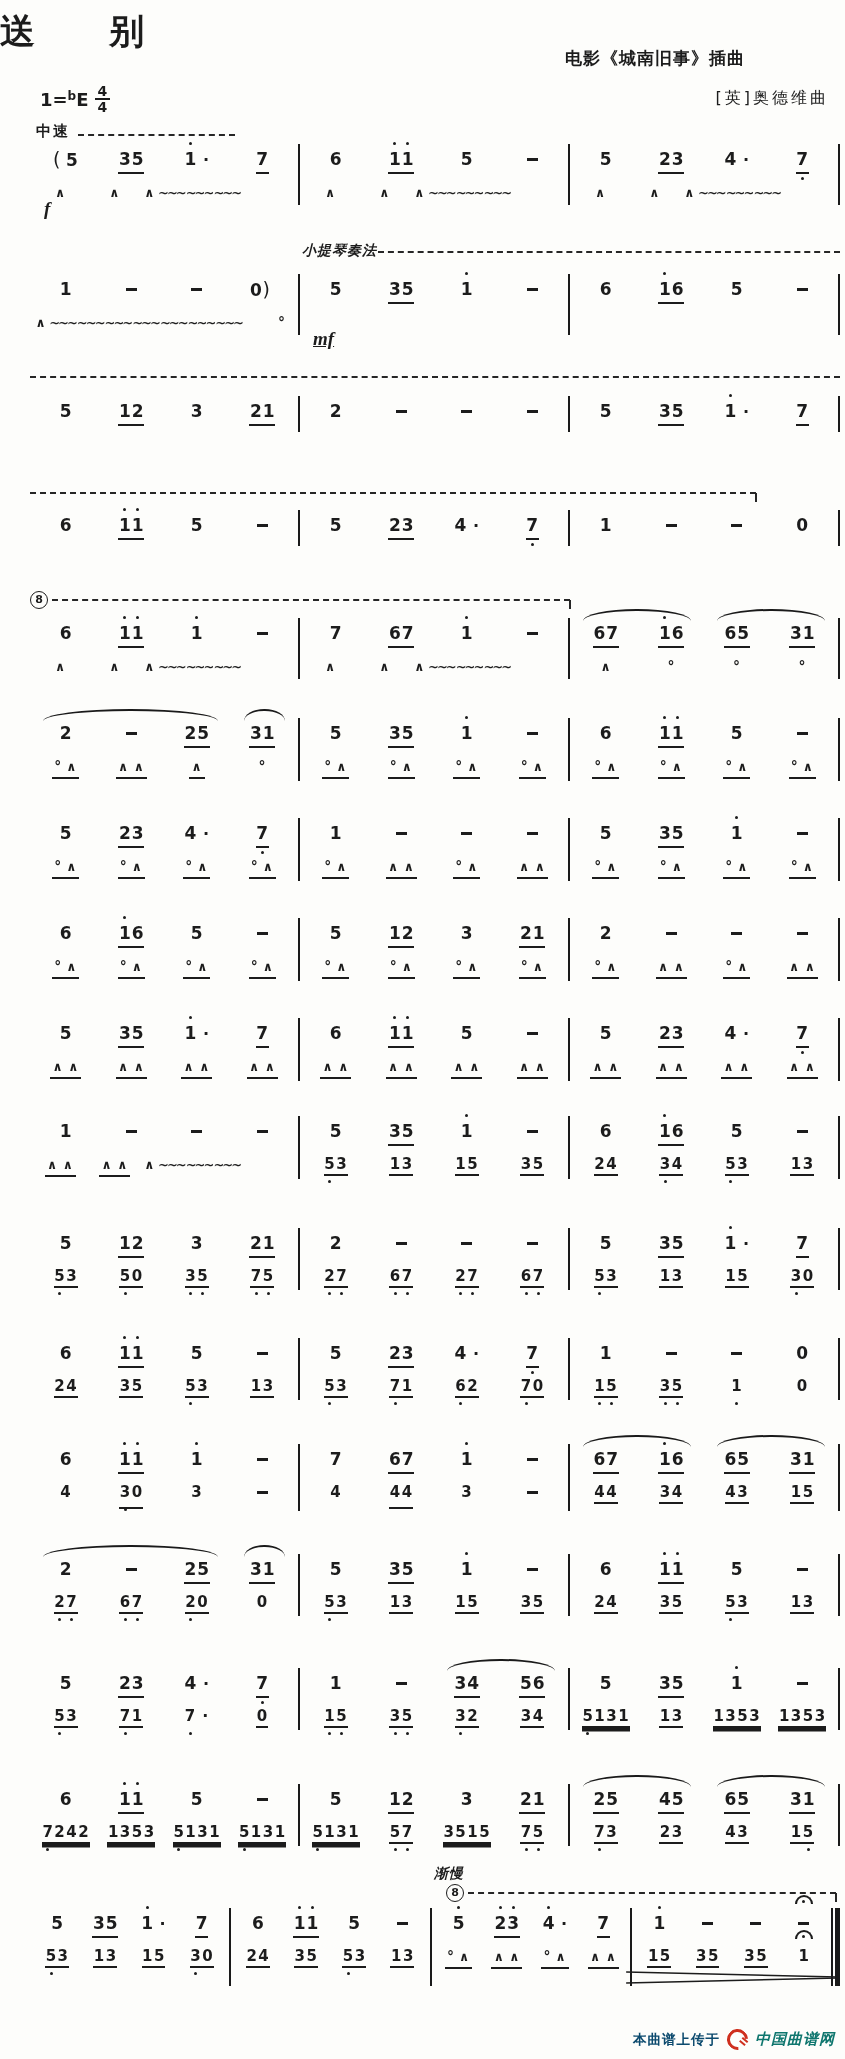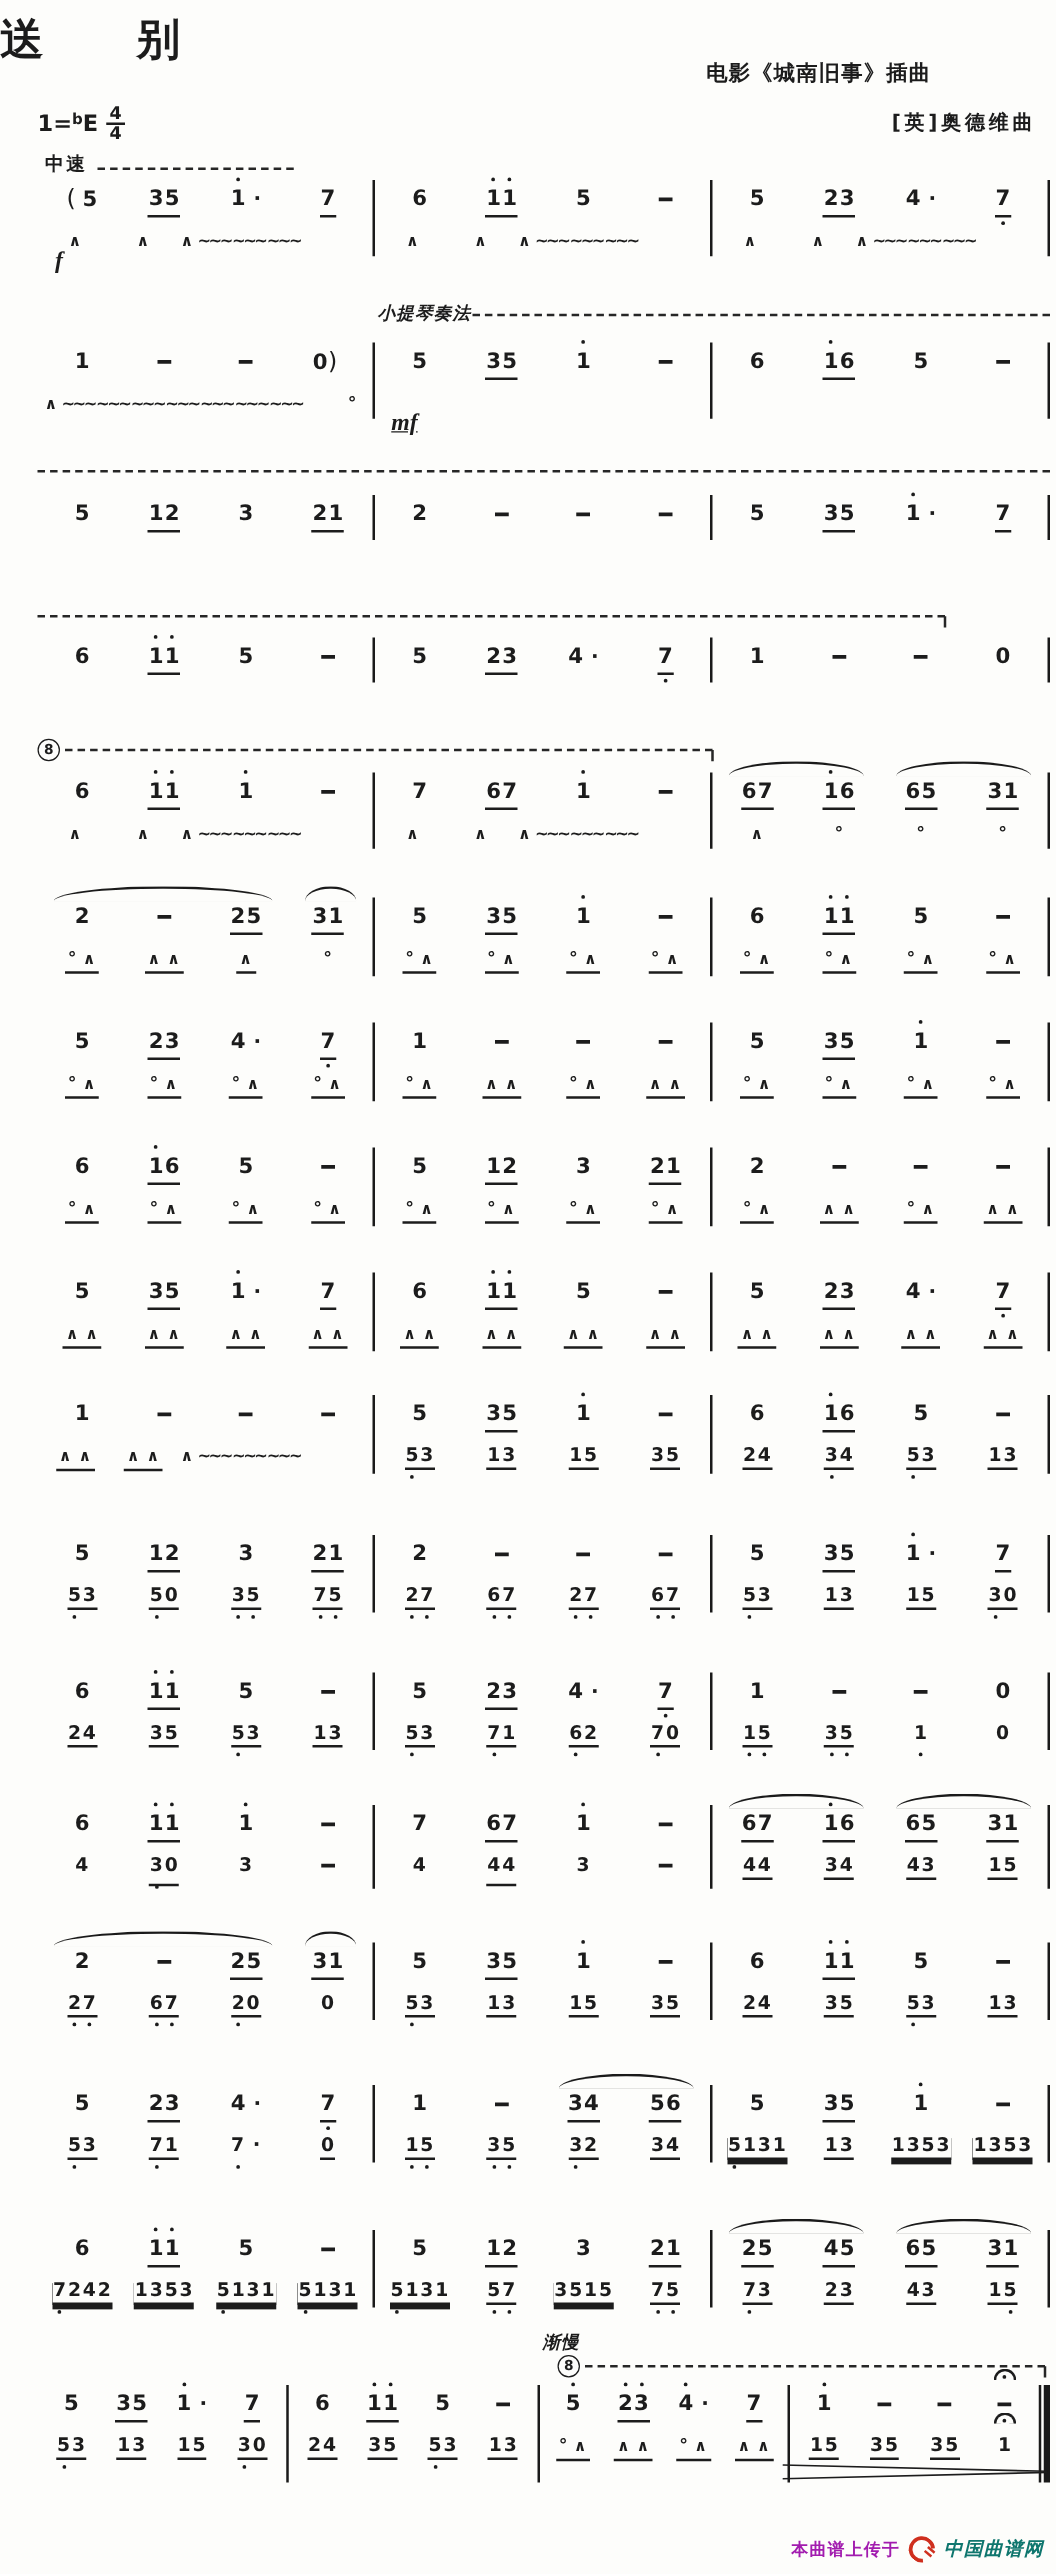--- a/index.html
+++ b/index.html
@@ -6,26 +6,26 @@
   body{
     width:845px;height:2059px;position:relative;overflow:hidden;
     background:#fdfdfb;color:#1c1c1c;
     font-family:"DejaVu Sans","Liberation Sans",sans-serif;
   }
   
   .title{position:absolute;top:8px;left:0;width:660px;text-align:left;
     font-size:35px;font-weight:700;word-spacing:58px;letter-spacing:2px;}
   .subtitle{position:absolute;top:47px;left:0;width:745px;text-align:right;
     font-size:17px;font-weight:700;letter-spacing:1px;}
-  .keysig{position:absolute;top:84px;left:30px;font-size:18px;font-weight:700;}
+  .keysig{position:absolute;top:84px;left:40px;font-size:18px;font-weight:700;}
   .keysig sup{font-size:12px;vertical-align:6px;font-weight:700;}
   .frac{display:inline-block;vertical-align:-6px;margin-left:6px;text-align:center;line-height:1;}
   .frac i{display:block;font-style:normal;font-size:14px;font-weight:700;padding:0 3px;}
   .frac i:first-child{border-bottom:2px solid #1c1c1c;}
-  .composer{position:absolute;top:88px;right:16px;font-size:16px;font-weight:700;letter-spacing:3px;}
+  .composer{position:absolute;top:88px;right:16px;font-size:16px;font-weight:400;letter-spacing:3px;}
   .tempo{position:absolute;top:122px;left:36px;font-size:15px;font-weight:700;letter-spacing:2px;}
   
   #score{position:absolute;inset:0;}
   .system{position:absolute;left:30px;width:810px;}
   .mline{display:flex;align-items:stretch;min-height:30px;}
   .measure{position:relative;flex:1 1 0;padding:0 3px;display:flex;flex-direction:column;}
   .bar{width:2px;background:#1a1a1a;margin:-4px 0 -2px 0;flex:0 0 auto;}
   .bar.thick{width:5px;margin-left:2px;}
   .mrow,.srow{display:flex;}
   .mrow{height:26px;}
@@ -55,21 +55,21 @@
   .dashline.hook::after{content:"";position:absolute;right:-1px;top:-1px;width:2px;height:9px;background:#262626;}
   .badge8{position:absolute;width:16px;height:16px;border:1.5px solid #1c1c1c;border-radius:50%;
     font-size:11px;font-weight:700;text-align:center;line-height:16px;}
   .ann{position:absolute;white-space:nowrap;font-style:italic;}
   .ann.cn{font-size:14px;font-weight:700;letter-spacing:1px;}
   .ann.dyn{font-family:"Liberation Serif","DejaVu Serif",serif;font-style:italic;font-weight:700;font-size:19px;}
   .hairpin{margin:2px 0 0 -6%;width:112%;height:14px;}
   .hairpin svg{display:block;width:100%;height:14px;}
   
   .footer{position:absolute;top:2029px;right:10px;display:flex;align-items:center;gap:7px;}
-  .footer .uploaded{font-size:13.5px;color:#a21caf;font-weight:700;letter-spacing:1px;}
+  .footer .uploaded{font-size:13.5px;color:#0c4a6e;font-weight:700;letter-spacing:1px;}
   .logo{width:15px;height:15px;border:3.5px solid #cf2f1e;border-radius:50%;
     border-right-color:transparent;transform:rotate(40deg);position:relative;}
   .logo::after{content:"";position:absolute;left:10px;top:2px;width:7px;height:2px;background:#cf2f1e;box-shadow:0 4px 0 #cf2f1e;}
   .sitename{font-size:15px;font-weight:700;color:#0f766e;font-style:italic;letter-spacing:1px;}
 </style>
 </head>
 <body>
 
 <div class="title">送 别</div>
 <div class="subtitle">电影《城南旧事》插曲</div>

